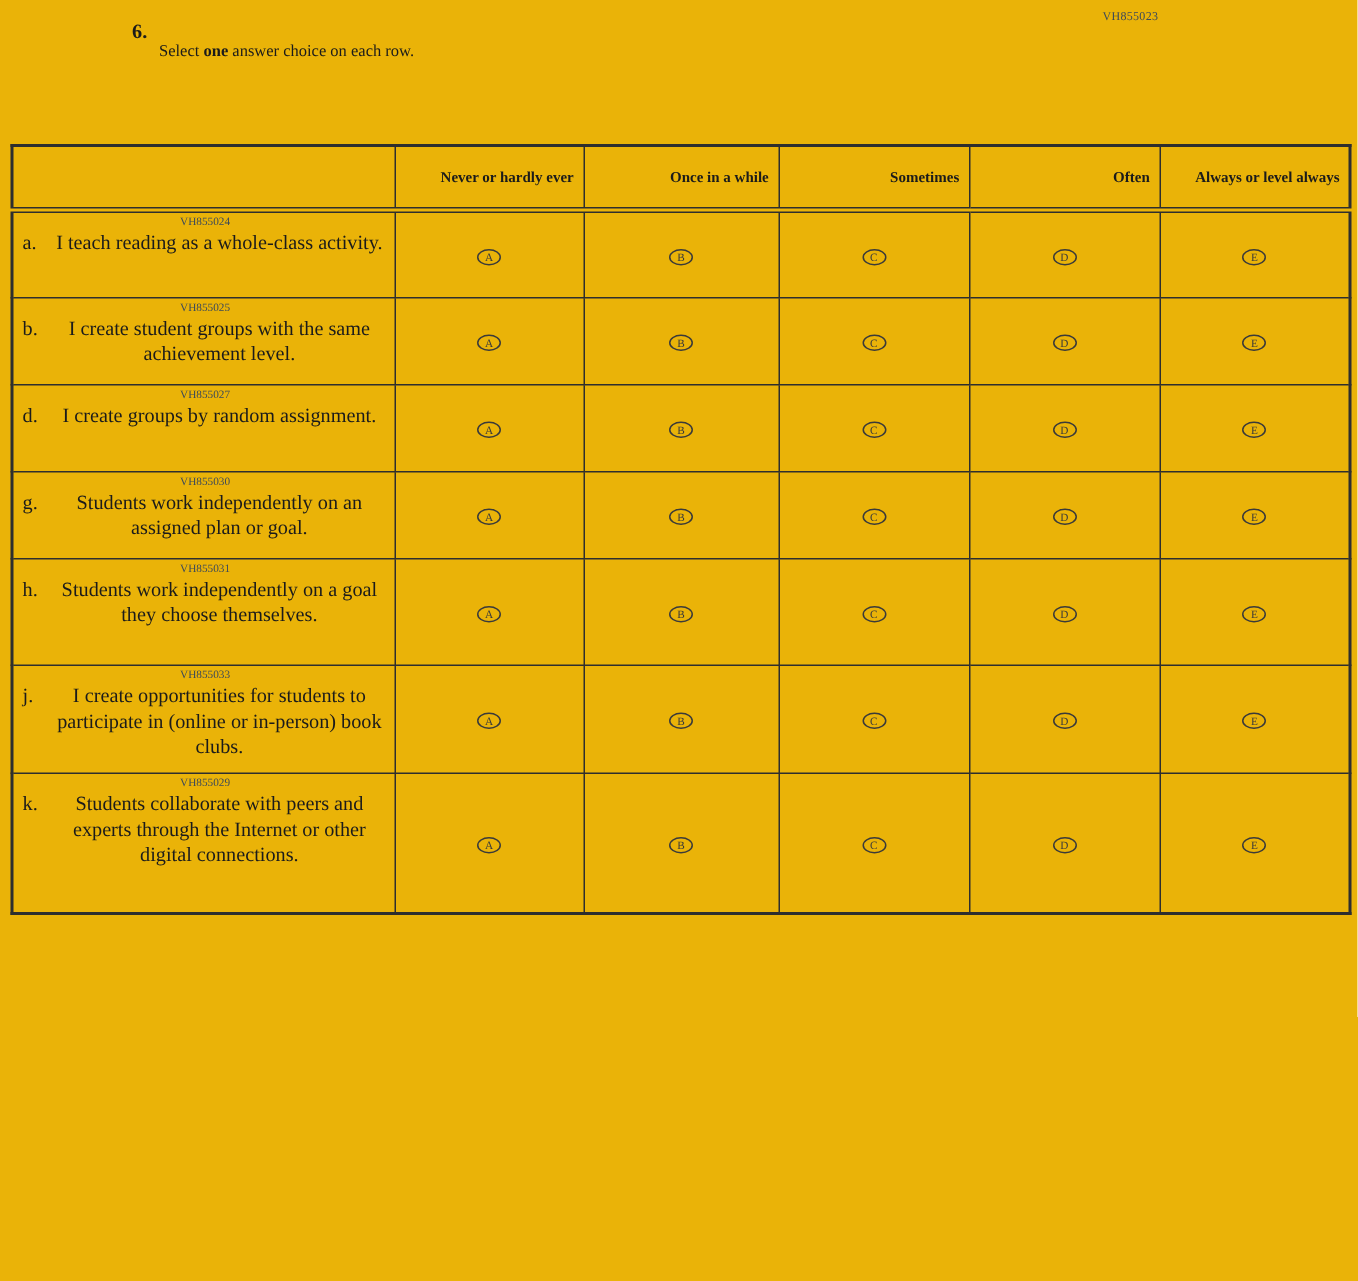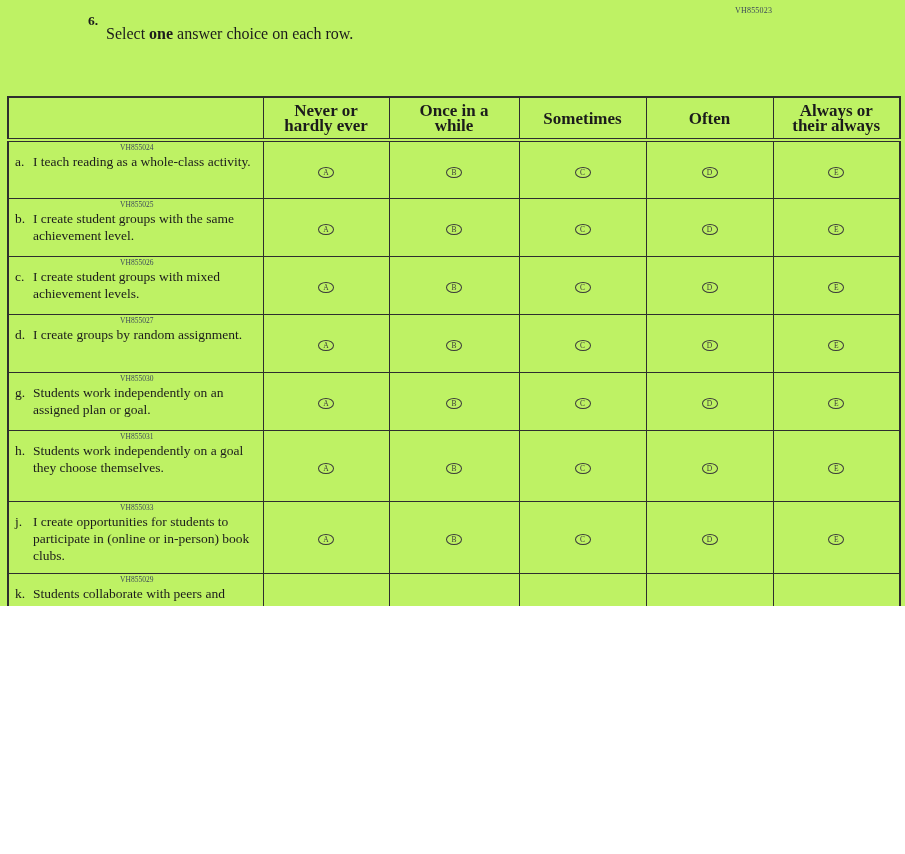--- a/index.html
+++ b/index.html
@@ -1,21 +1,21 @@
 <!DOCTYPE html>
 <html><head>
 <meta charset="utf-8">
 <style>
   * { margin: 0; padding: 0; box-sizing: border-box; }
   html, body { background: #ffffff; }
   .page {
     position: relative;
     width: 905px;
-    height: 606px;
-    background: #bef264;
+    height: 854px;
+    background: #eab308;
     font-family: "Liberation Serif", serif;
     color: #1b1b1b;
     overflow: hidden;
   }
   
   .page-code {
     position: absolute;
     left: 735px;
     top: 6px;
     font-size: 8px;
@@ -37,66 +37,66 @@
     width: 18px;
     flex: 0 0 18px;
   }
   .qtext { flex: 1; }
   .qtext .stem-text {
     font-size: 13.5px;
     line-height: 18px;
     max-width: 575px;
   }
   .qtext .instruction {
-    font-size: 16px;
+    font-size: 11px;
     line-height: 18px;
     margin-top: 13px;
   }
   
   table.survey {
     position: absolute;
     left: 7px;
     top: 96px;
     width: 892px;
     border-collapse: collapse;
     table-layout: fixed;
     border: 2px solid #2e2e2e;
   }
   table.survey th, table.survey td {
     border: 1px solid #2e2e2e;
   }
   table.survey thead th {
     border-bottom: 4px double #2e2e2e;
-    font-size: 17px;
+    font-size: 10px;
     font-weight: bold;
     line-height: 15px;
-    text-align: center;
+    text-align: right;
     vertical-align: middle;
-    padding: 4px 16px;
+    padding: 4px 6px;
     height: 43px;
   }
   td.stem-cell {
     vertical-align: top;
     padding: 1px 3px 2px 6px;
   }
   .row-code {
     display: block;
     text-align: center;
     font-size: 7.5px;
     line-height: 10px;
     color: #3d4a59;
     padding-right: 1px;
   }
   .stem {
     display: flex;
     font-size: 13.5px;
     line-height: 17px;
   }
   .stem .letter { flex: 0 0 18px; }
-  .stem .stext  { flex: 1; }
+  .stem .stext  { flex: 1; text-align: center; }
   td.opt-cell {
     text-align: center;
     vertical-align: middle;
   }
   .bubble {
     display: inline-block;
     width: 16px;
     height: 11px;
     border: 1px solid #3a3a3a;
     border-radius: 50%;
@@ -136,21 +136,21 @@
         <col style="width:127px">
         <col style="width:127px">
     </colgroup>
     <thead>
       <tr>
         <th></th>
         <th>Never or hardly ever</th>
         <th>Once in a while</th>
         <th>Sometimes</th>
         <th>Often</th>
-        <th>Always or their always</th>
+        <th>Always or level always</th>
       </tr>
     </thead>
     <tbody>
 
       <tr class="h58">
         <td class="stem-cell">
             <span class="row-code">VH855024</span>
           <div class="stem">
               <span class="letter">a.</span>
               <span class="stext">I teach reading as a whole-class activity.</span>
@@ -171,34 +171,20 @@
               <span class="stext">I create student groups with the same achievement level.</span>
             </div>
           </td>
         <td class="opt-cell"><span class="bubble">A</span></td>
         <td class="opt-cell"><span class="bubble">B</span></td>
         <td class="opt-cell"><span class="bubble">C</span></td>
         <td class="opt-cell"><span class="bubble">D</span></td>
         <td class="opt-cell"><span class="bubble">E</span></td>
       </tr>
 
-      <tr class="h58">
-        <td class="stem-cell">
-            <span class="row-code">VH855026</span>
-          <div class="stem">
-              <span class="letter">c.</span>
-              <span class="stext">I create student groups with mixed achievement levels.</span>
-            </div>
-          </td>
-        <td class="opt-cell"><span class="bubble">A</span></td>
-        <td class="opt-cell"><span class="bubble">B</span></td>
-        <td class="opt-cell"><span class="bubble">C</span></td>
-        <td class="opt-cell"><span class="bubble">D</span></td>
-        <td class="opt-cell"><span class="bubble">E</span></td>
-      </tr>
 
       <tr class="h58">
         <td class="stem-cell">
             <span class="row-code">VH855027</span>
           <div class="stem">
               <span class="letter">d.</span>
               <span class="stext">I create groups by random assignment.</span>
             </div>
           </td>
         <td class="opt-cell"><span class="bubble">A</span></td>

